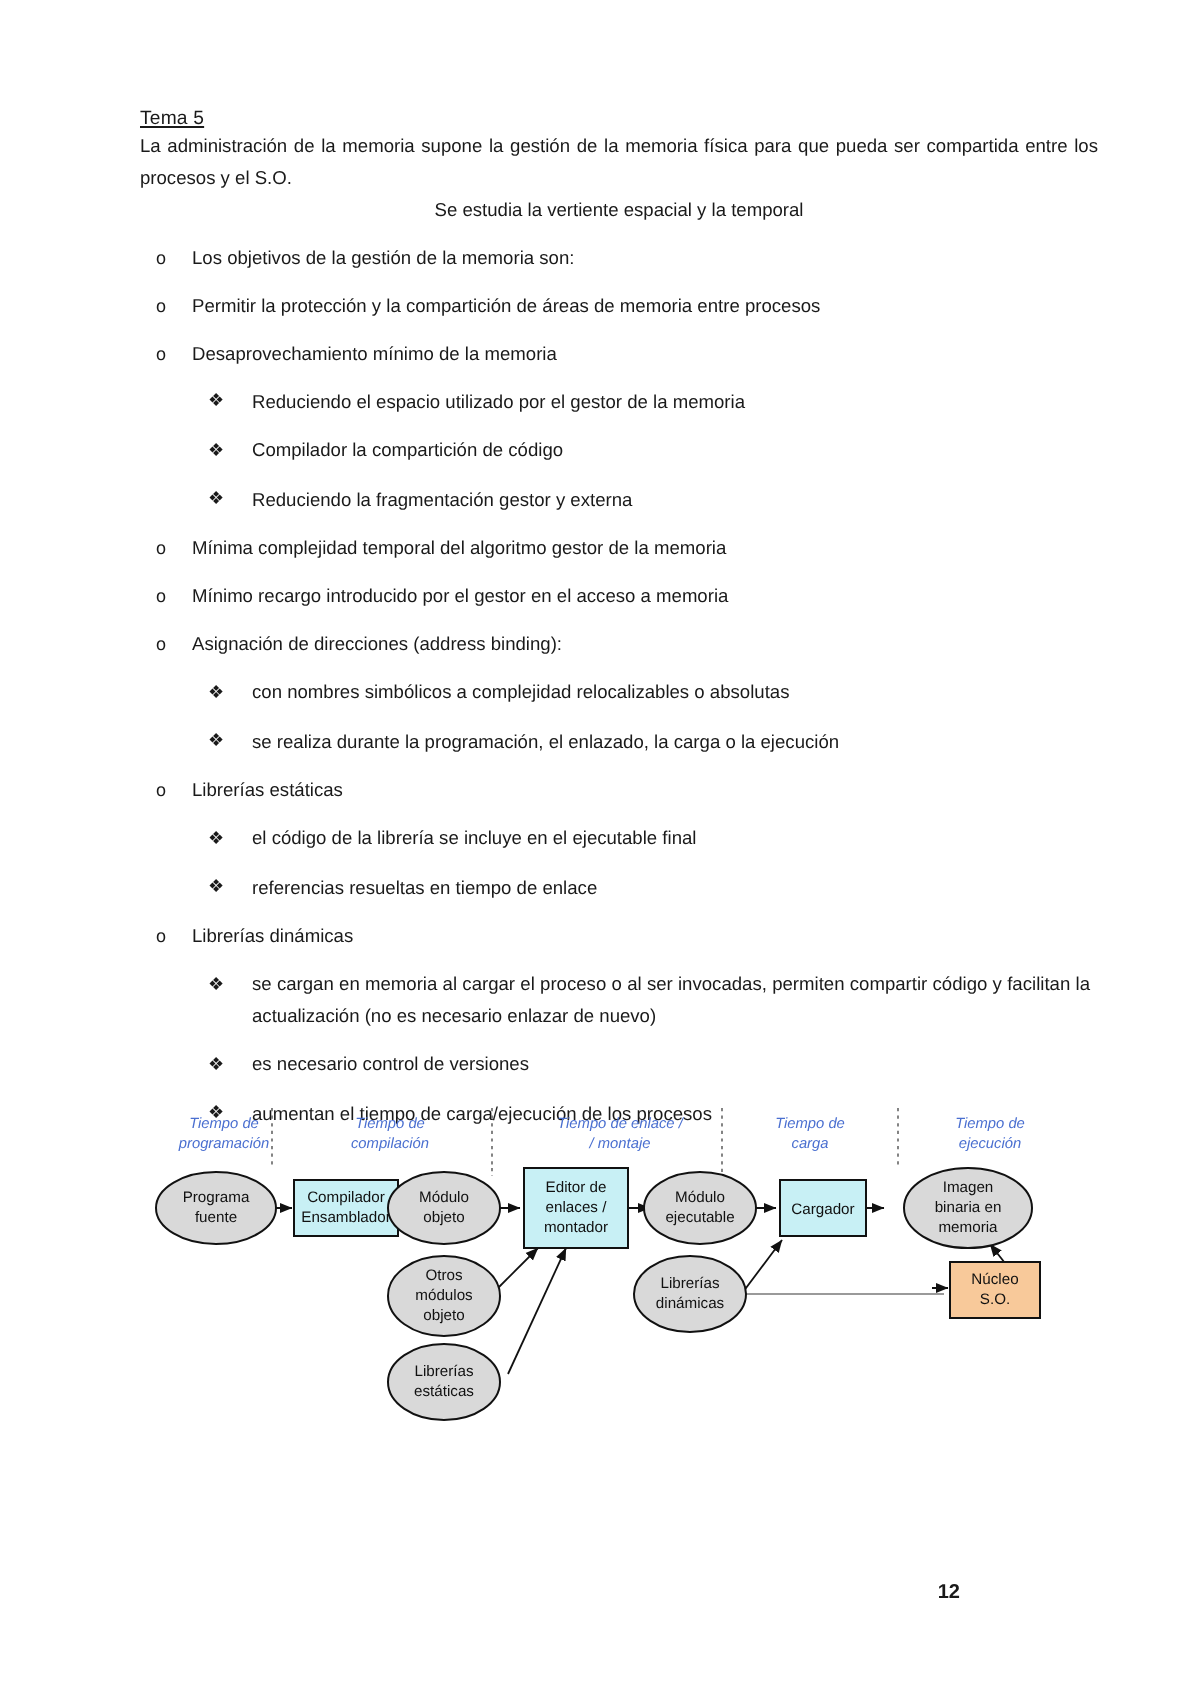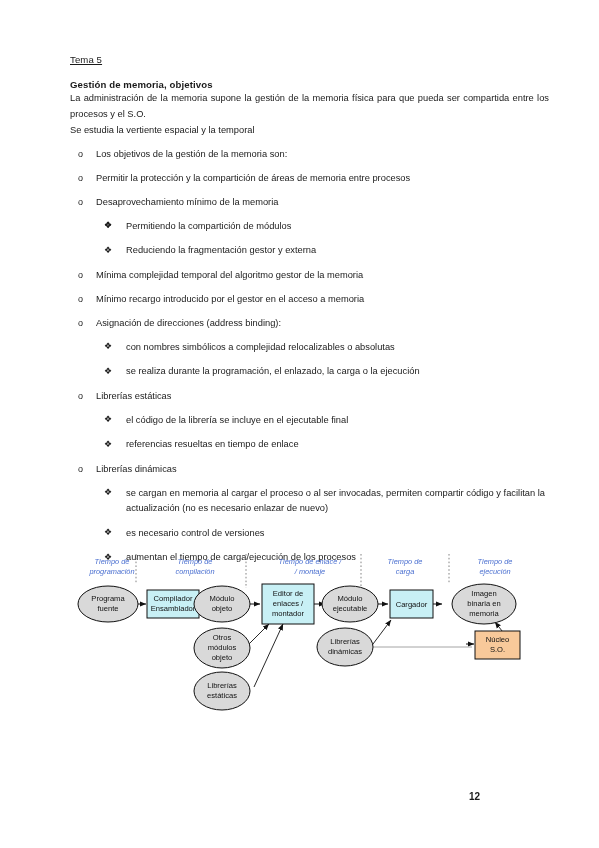--- a/index.html
+++ b/index.html
@@ -38,21 +38,21 @@
     margin: 14px 0 0 0;
     letter-spacing: 0.1px;
   }
   .para {
     font-size: 9.3px;
     line-height: 15.5px;
     text-align: justify;
     margin: 1px 0 0 0;
     width: 479px;
   }
-  .para.nojust { text-align: left; }
+  .para.nojust { text-align: center; }
 
   
   ul.lvl1 {
     list-style: none;
     margin: 8px 0 0 0;
     padding: 0;
   }
   ul.lvl1 > li {
     position: relative;
     font-size: 9.3px;
@@ -117,45 +117,45 @@
     margin-left: 12px;
   }
 </style>
 </head>
 <body>
 
 <div class="page">
 
   <div class="tema">Tema 5</div>
 
-  <div class="subtitle">Gestión de memoria, objetivos</div>
 
   <div class="para">La administración de la memoria supone la gestión de la memoria física para que pueda ser compartida entre los procesos y el S.O.</div>
 
   <div class="para nojust">Se estudia la vertiente espacial y la temporal</div>
 
   <ul class="lvl1 indentA">
     <li>
       <span class="bullet1">o</span>
       <span>Los objetivos de la gestión de la memoria son:</span>
     </li>
     <li>
       <span class="bullet1">o</span>
       <span>Permitir la protección y la compartición de áreas de memoria entre procesos</span>
     </li>
     <li>
       <span class="bullet1">o</span>
       <span>Desaprovechamiento mínimo de la memoria</span>
       <ul class="lvl2 subA">
         <li>
           <span class="bullet2">❖</span>
-        </li>
-        <li>
-          <span class="bullet2">❖</span>
-          <span>Permitiendo la compartición de módulos</span>
+          <span>Reduciendo el espacio utilizado por el gestor de la memoria</span>
+        </li>
+        <li>
+          <span class="bullet2">❖</span>
+          <span>Compilador la compartición de código</span>
         </li>
         <li>
           <span class="bullet2">❖</span>
           <span>Reduciendo la fragmentación gestor y externa</span>
         </li>
       </ul>
     </li>
     <li>
       <span class="bullet1">o</span>
       <span>Mínima complejidad temporal del algoritmo gestor de la memoria</span>

